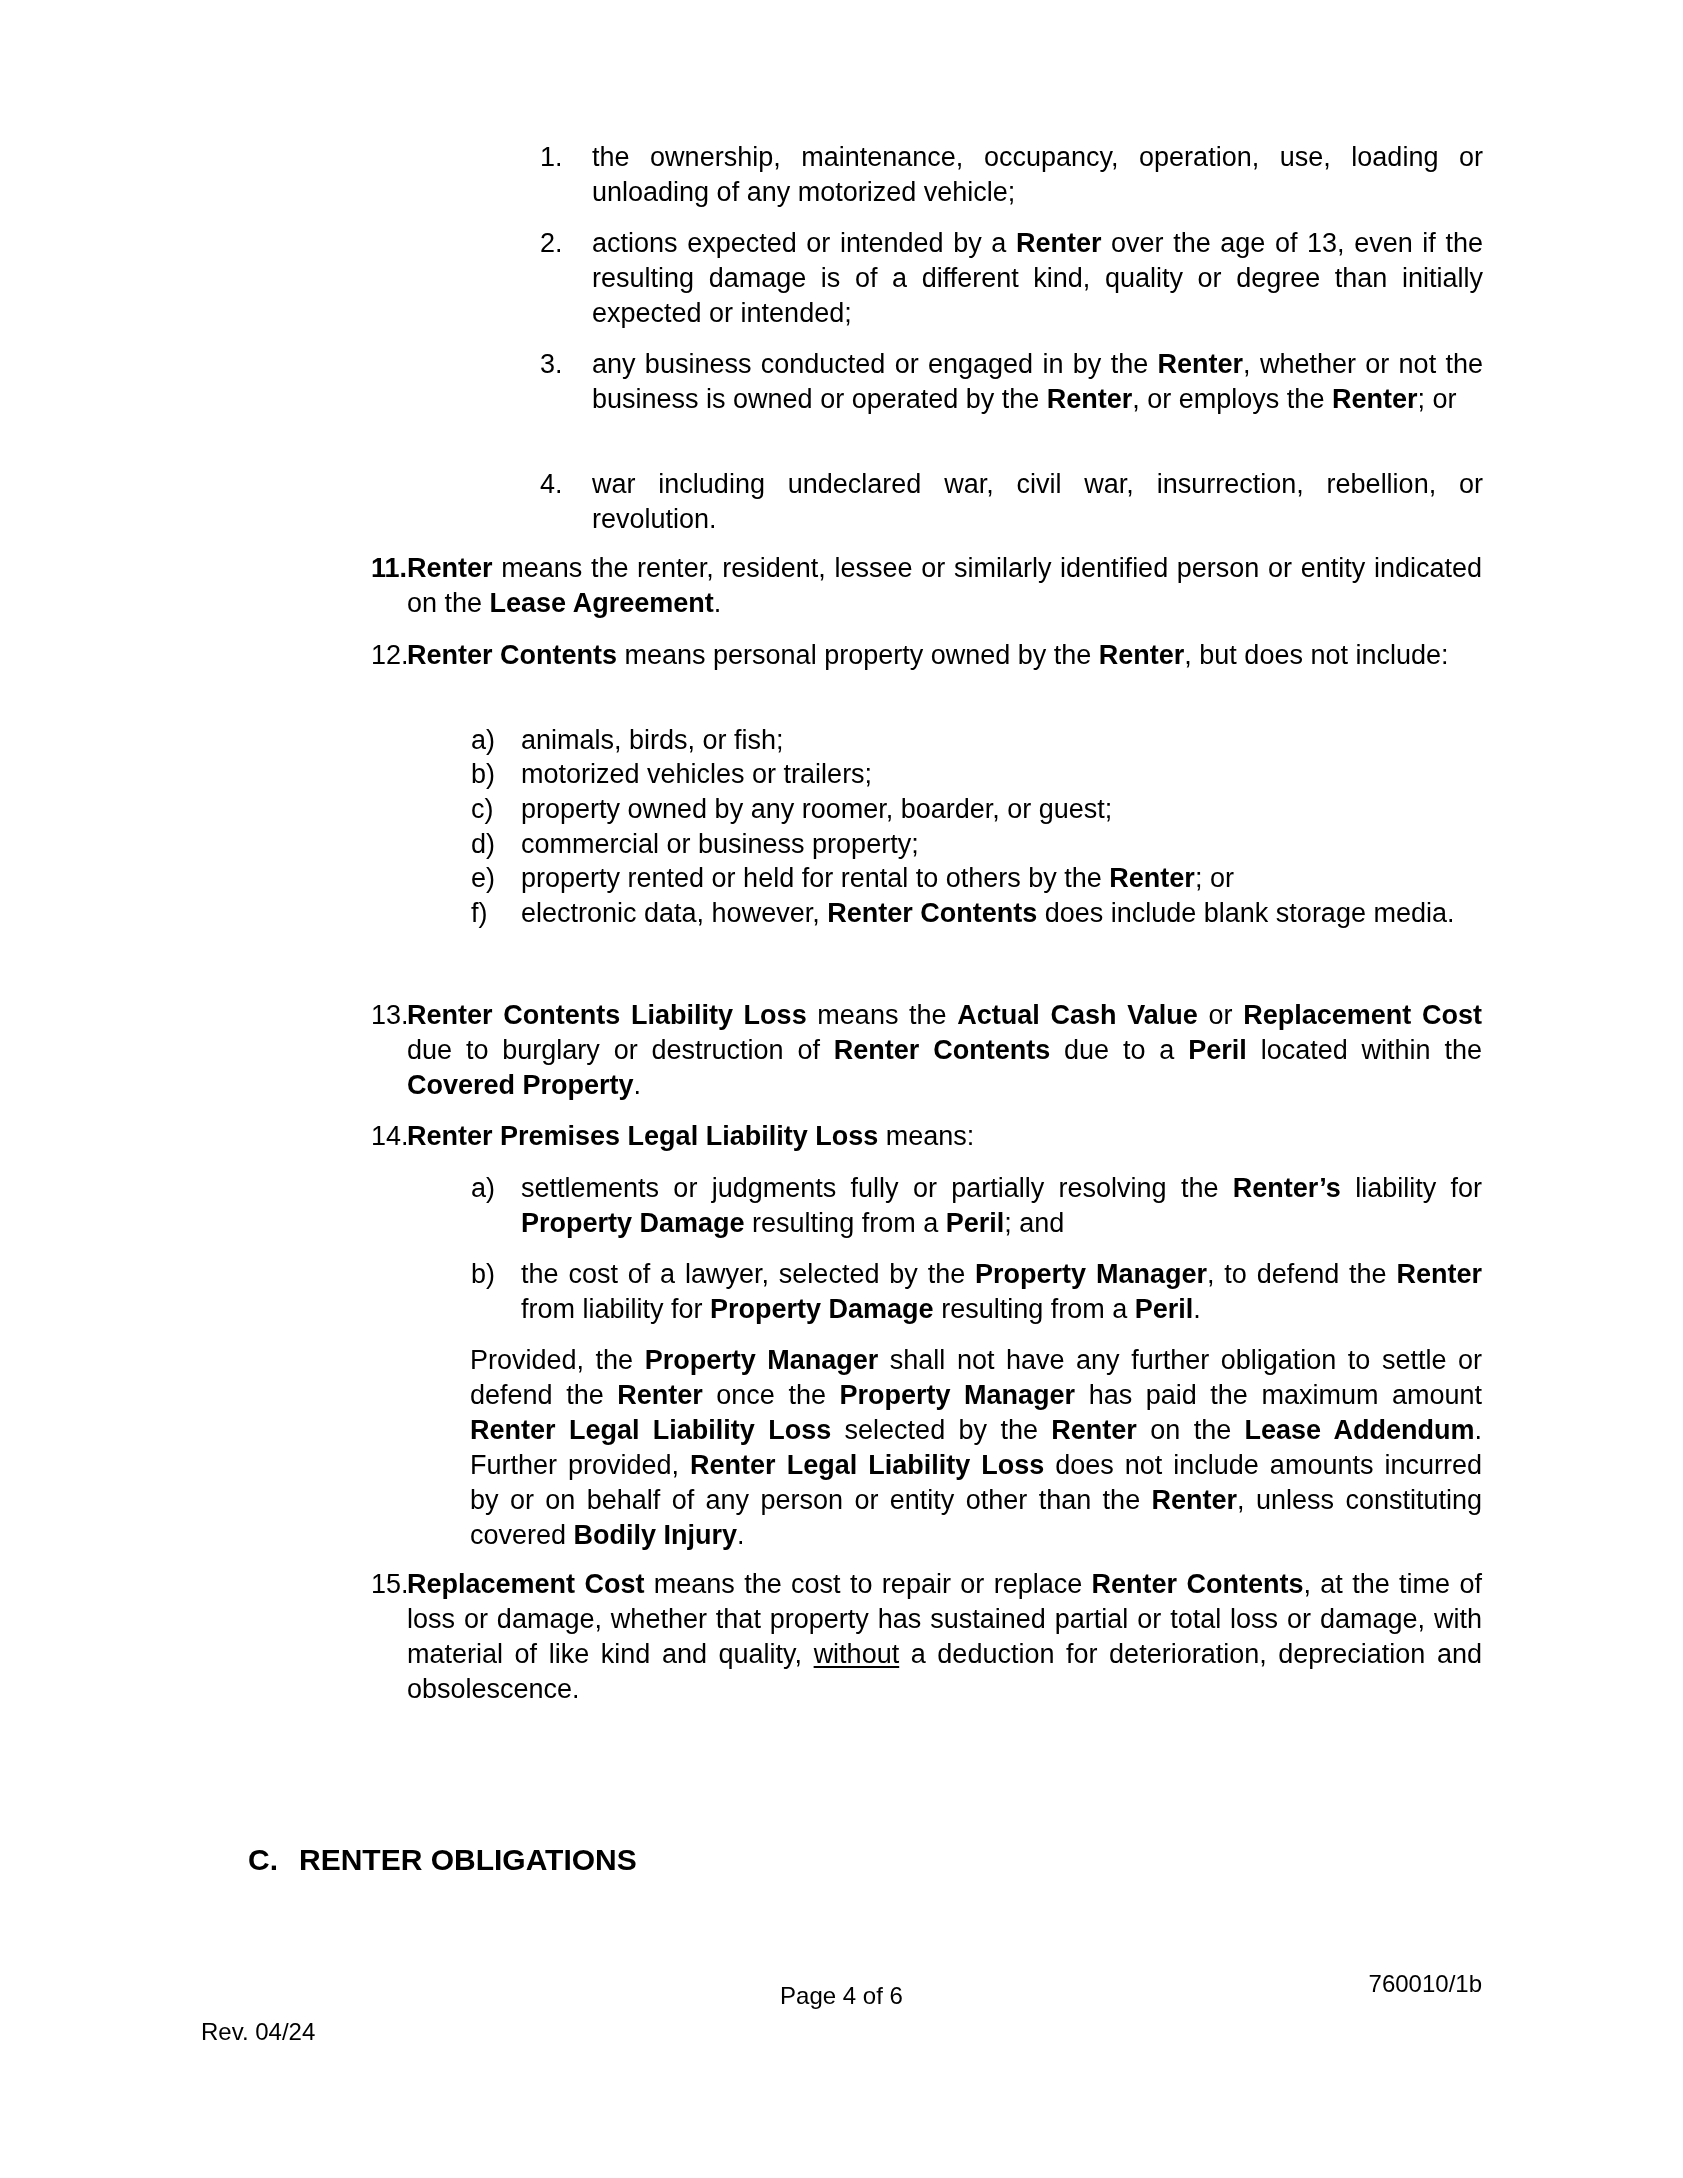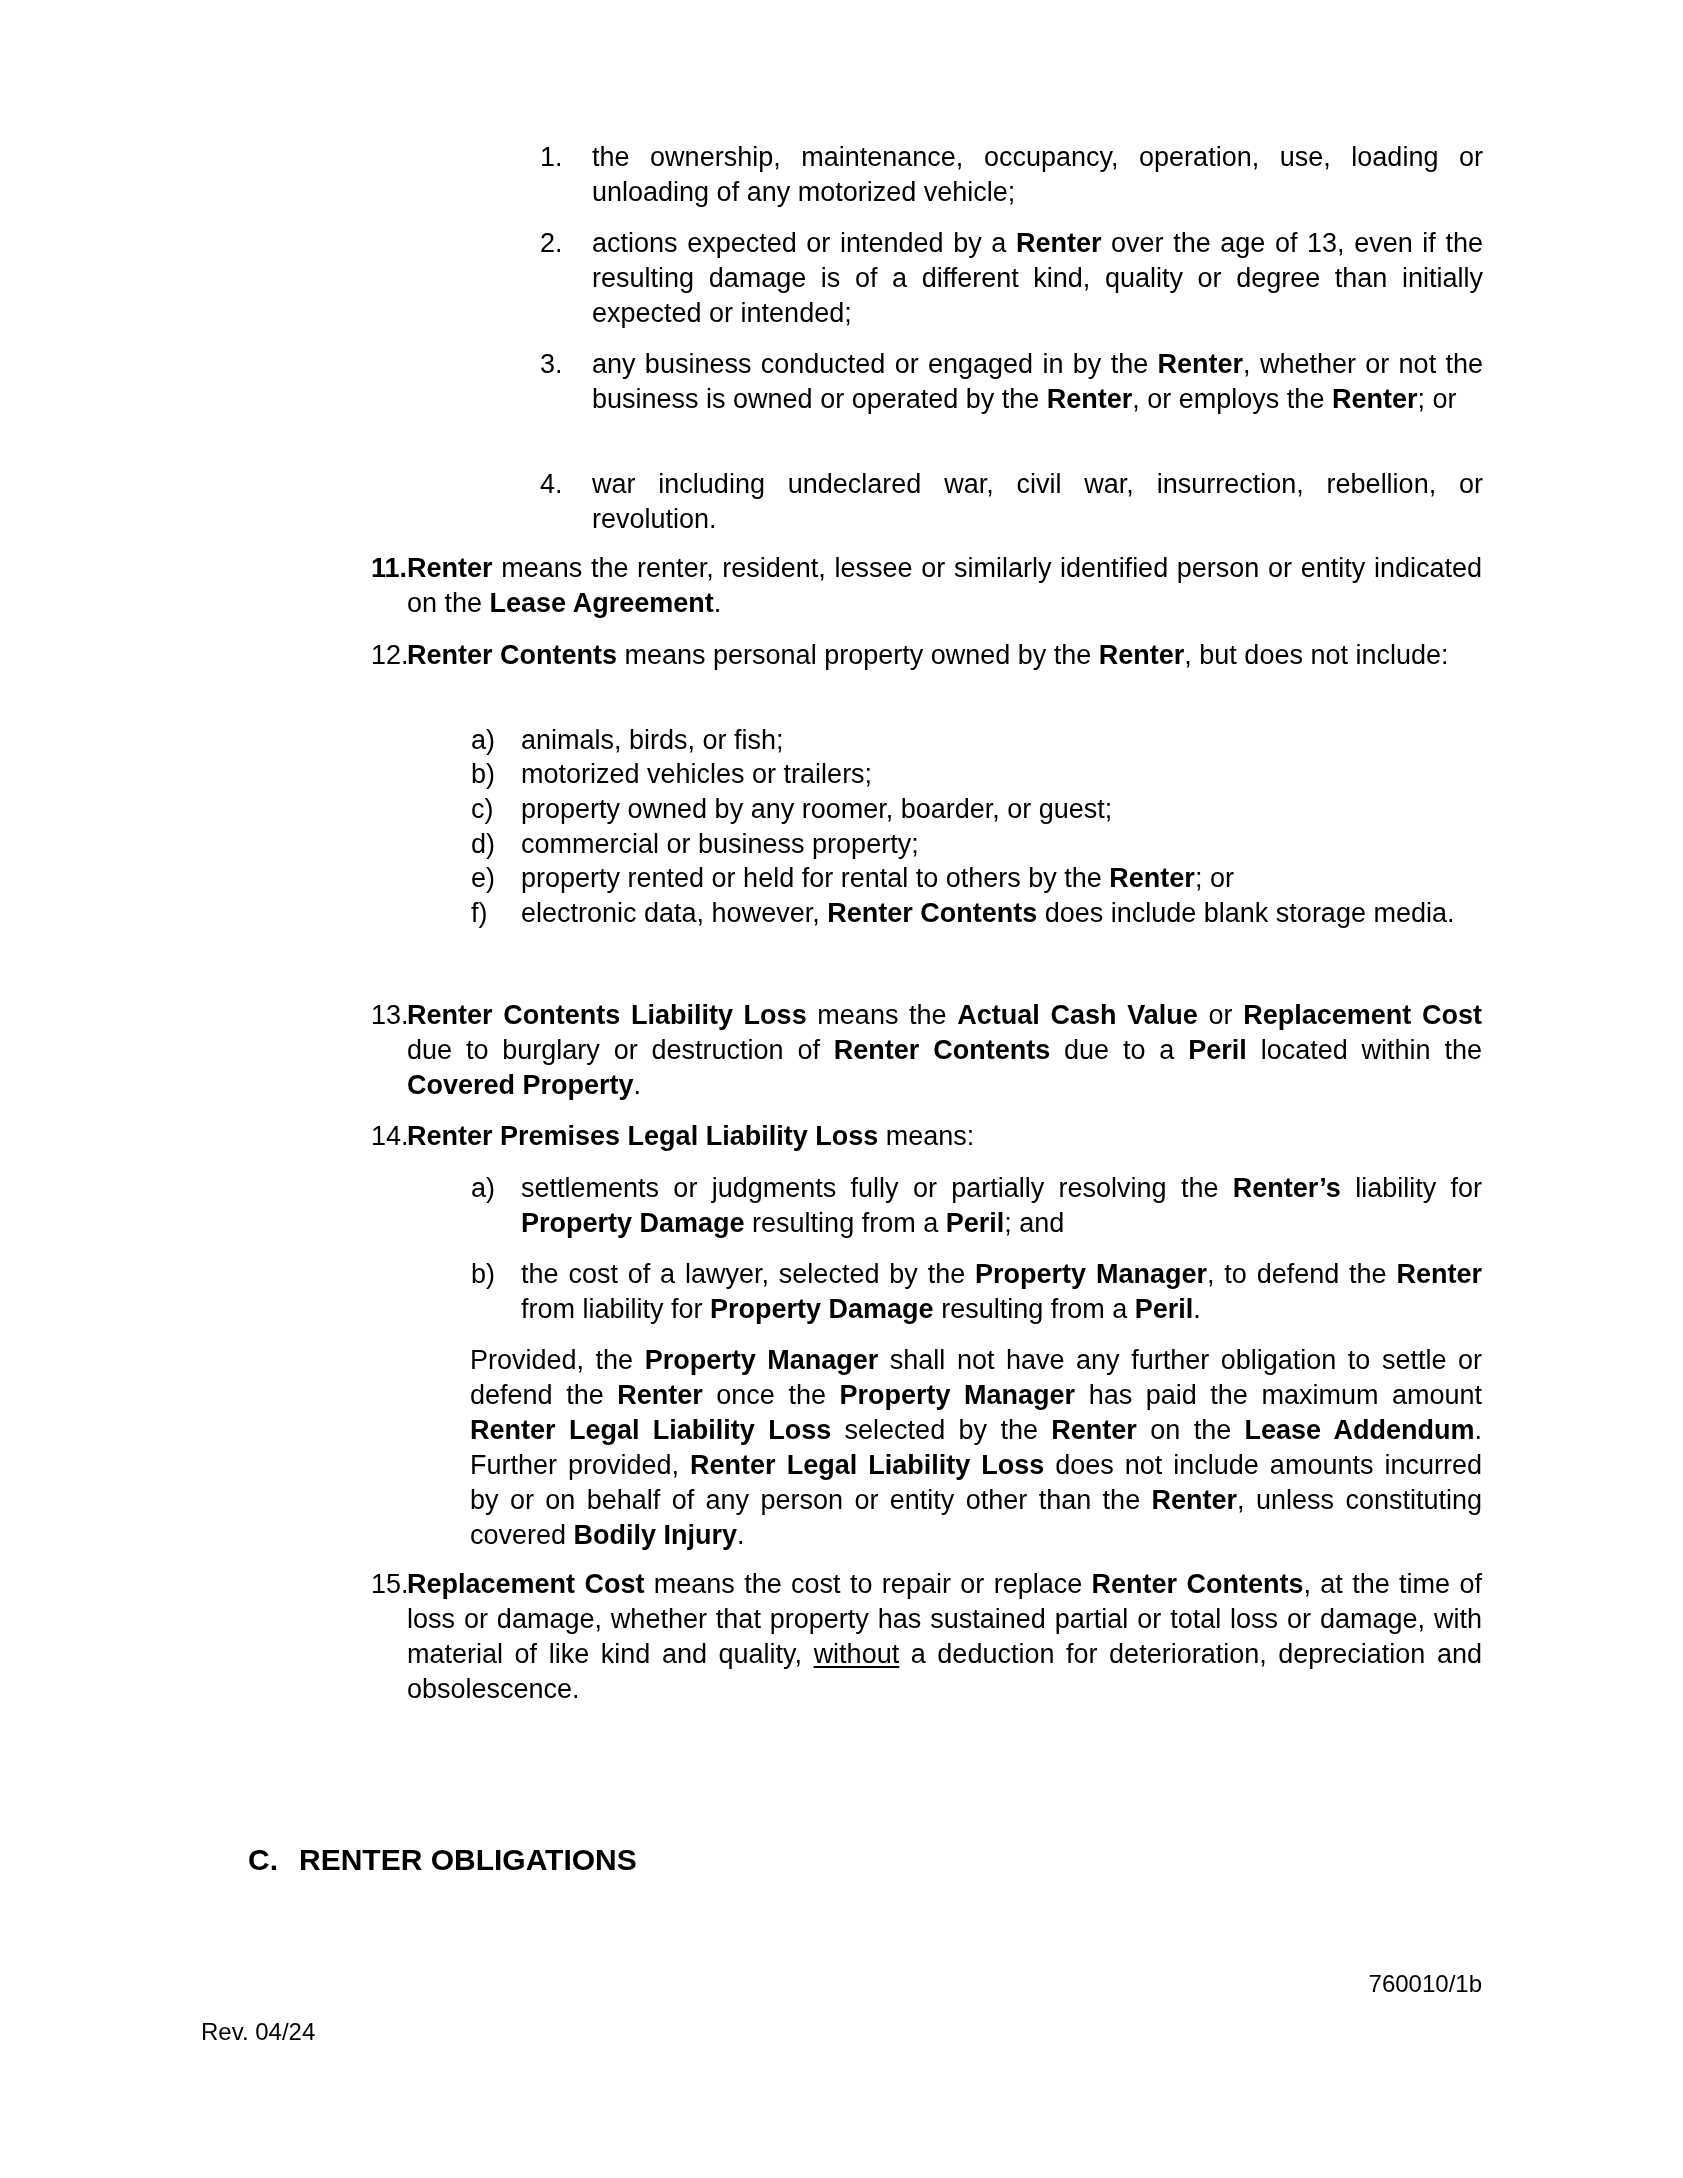--- a/index.html
+++ b/index.html
@@ -105,17 +105,20 @@
   <div class="item lvl1" style="top:1567px">
     <span class="num">15.</span>
     <div class="txt"><b>Replacement Cost</b><span> means the cost to repair or replace </span><b>Renter Contents</b><span>, at the time of loss or damage, whether that property has sustained partial or total loss or damage, with material of like kind and quality, </span><u>without</u><span> a deduction for deterioration, depreciation and obsolescence.</span></div>
   </div>
 
 
   <div class="heading">
     <span class="hl">C.</span><span>RENTER OBLIGATIONS</span>
   </div>
 
+  <div class="footer" style="left:0; width:1683px; top:1978px; text-align:center;">
+    <span>Page 4 of 6</span>
+  </div>
   <div class="footer" style="left:201px; top:2014px;">Rev. 04/24</div>
   <div class="footer" style="right:201px; top:1966px;text-align:right;">760010/1b</div>
 
 </div>
 
 
 </body></html>

